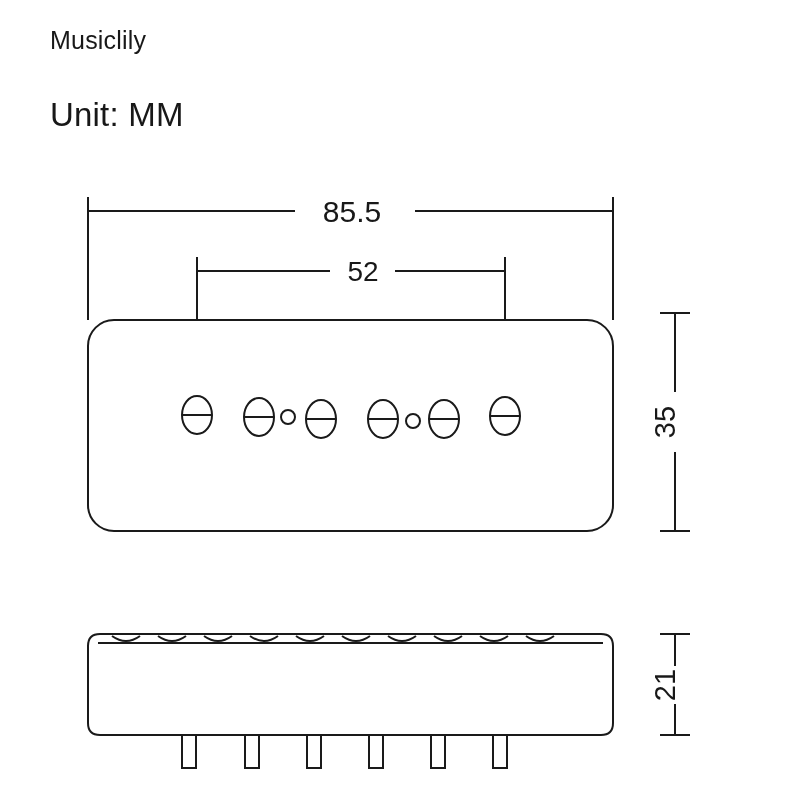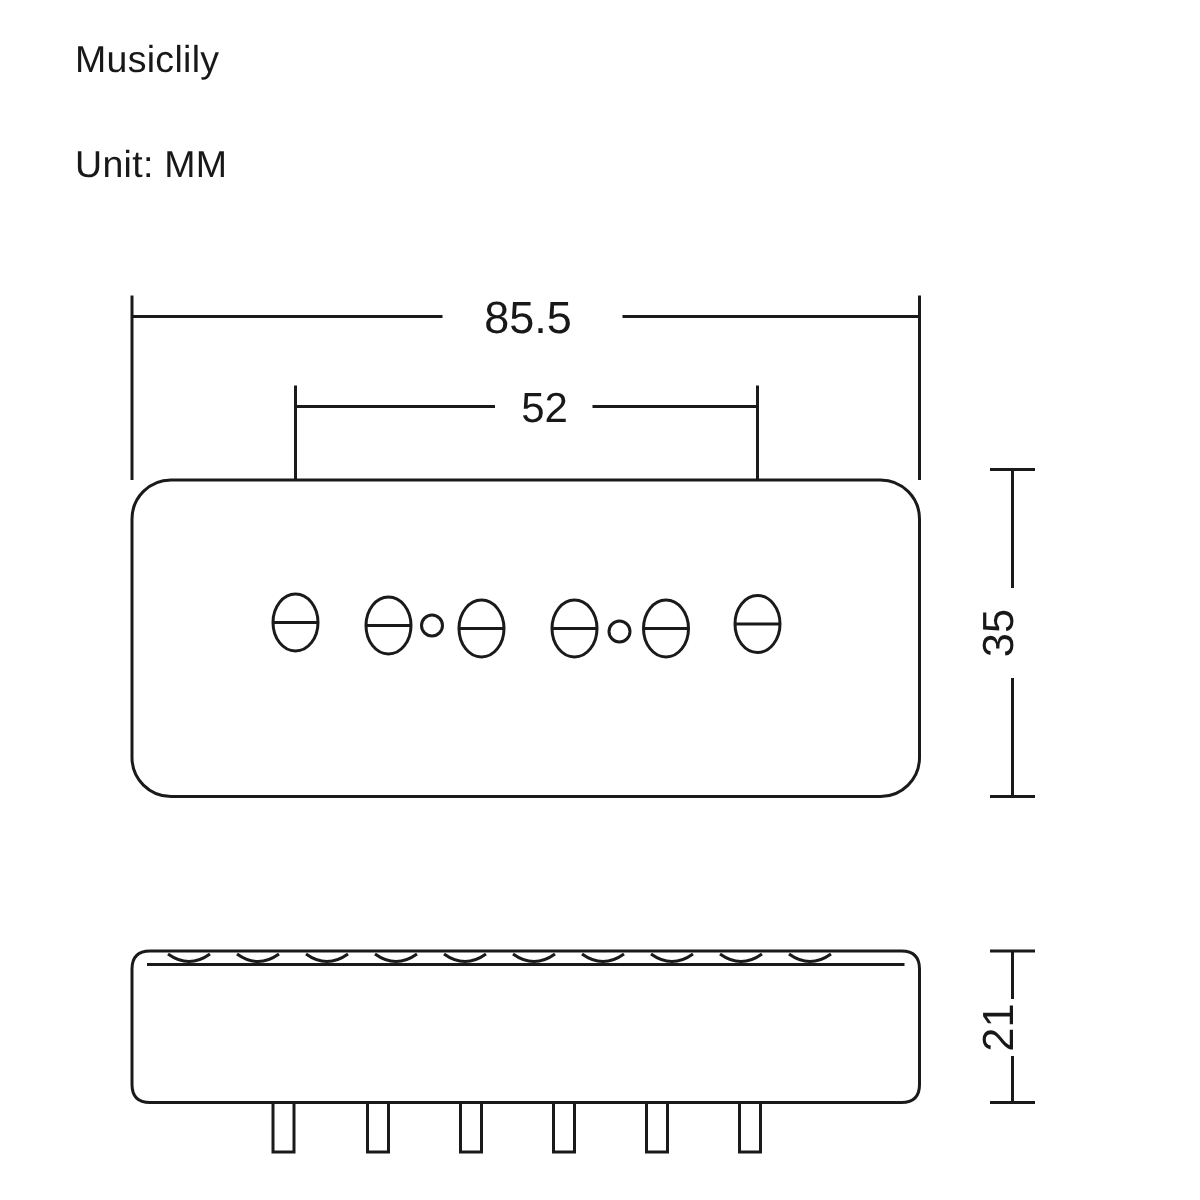--- a/index.html
+++ b/index.html
@@ -27,21 +27,21 @@
     left: 50px;
     top: 26px;
     font-size: 25px;
     letter-spacing: 0.2px;
     color: #181818;
   }
   .unit-label {
     position: absolute;
     left: 50px;
     top: 96px;
-    font-size: 25px;
+    font-size: 33px;
     letter-spacing: 0.2px;
     color: #181818;
   }
   svg text {
     font-family: "Liberation Sans", sans-serif;
     fill: #181818;
   }
 </style>
 </head>
 <body>

